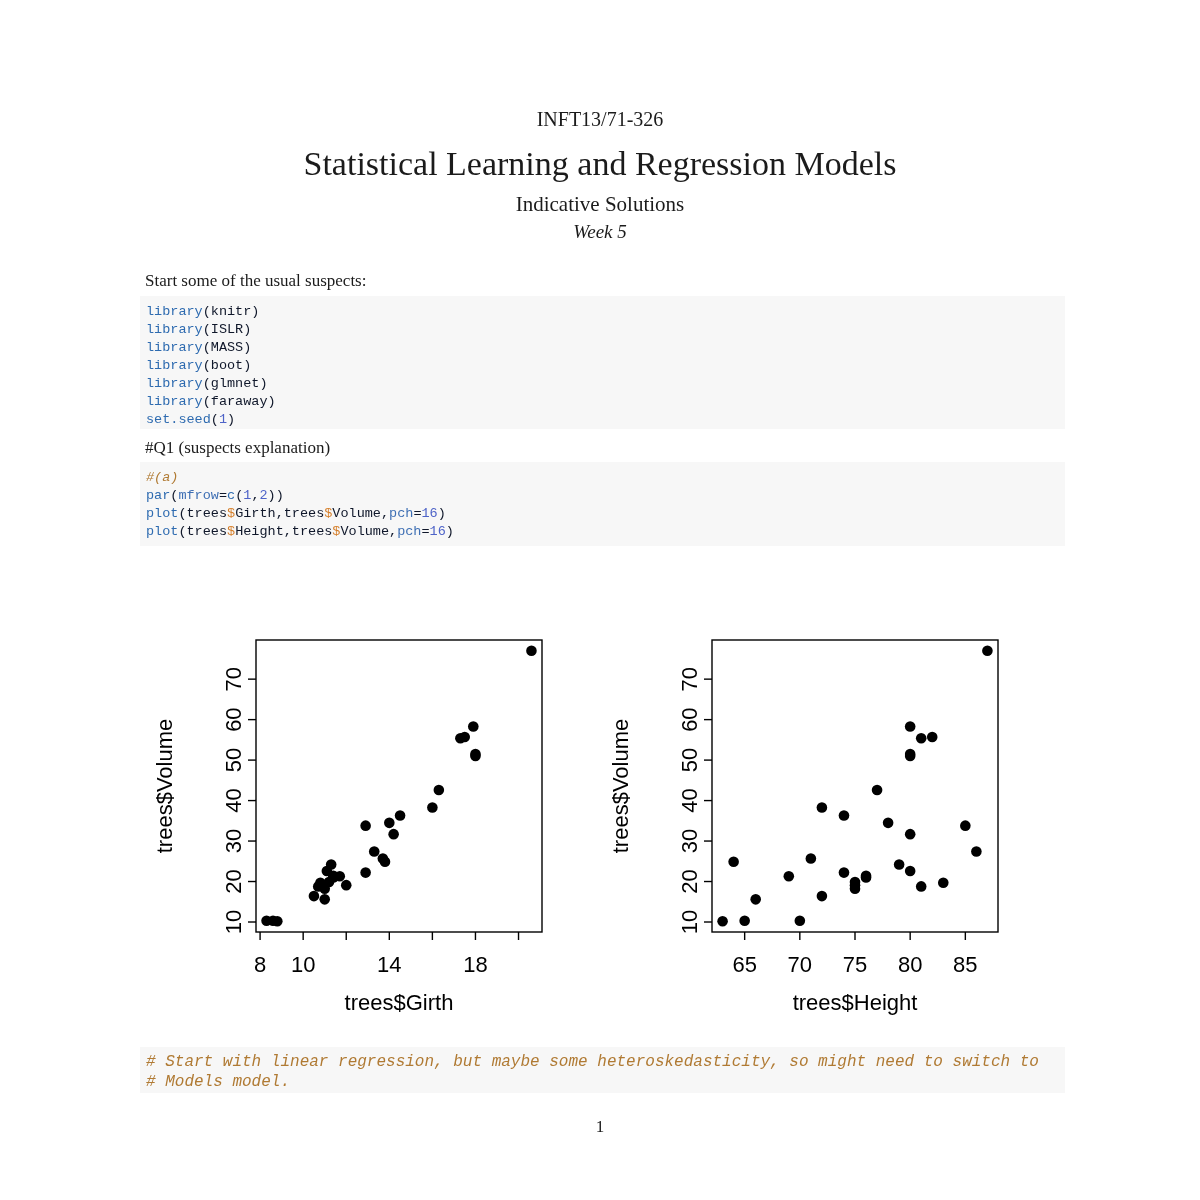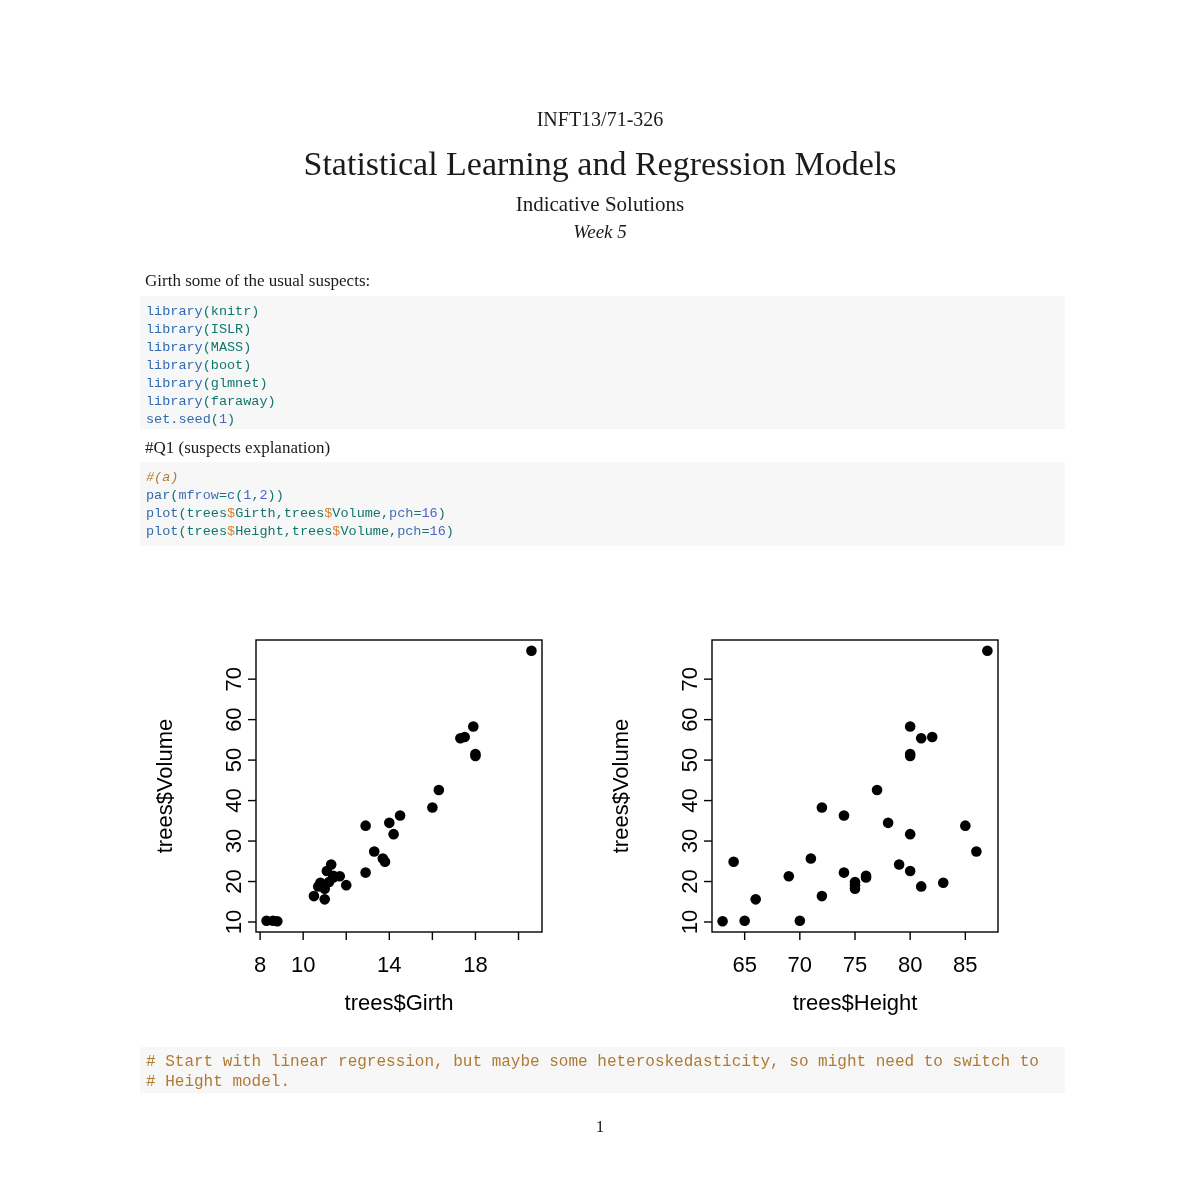--- a/index.html
+++ b/index.html
@@ -17,44 +17,44 @@
   .q1{top:438px;}
   .code-block{
     position:absolute;left:140px;width:925px;background:var(--code-bg,#F7F7F7);
     font-family:"Liberation Mono", monospace;font-size:13.5px;line-height:18px;
     box-sizing:border-box;padding:7px 0 0 6px;white-space:pre;
   }
   .cb1{top:296px;height:133px;}
   .cb2{top:462px;height:84px;}
   .comment-block{
     top:1047px;height:46px;font-size:16px;line-height:19.5px;padding-top:6px;
-    color:var(--code-com,#B07A33);
+    font-style:italic;color:var(--code-com,#B07A33);
   }
   .code-line{height:18px;}
-  .tok-std{color:#0f766e;}
+  .tok-std{color:#0f172a;}
   .tok-fn{color:var(--code-fn,#2E6BB0);}
   .tok-arg{color:var(--code-arg,#3E6FB4);}
   .tok-num{color:var(--code-num,#4E63C8);}
   .tok-opr{color:var(--code-opr,#D57F2B);}
   .tok-com{color:var(--code-com,#B07A33);font-style:italic;}
   .chart{position:absolute;top:598px;width:440px;height:445px;}
   #chart-left{left:140px;}
   #chart-right{left:596px;}
   .page-number{position:absolute;top:1117px;left:0;width:100%;text-align:center;font-size:17px;}
 </style>
 </head>
 <body>
 
 <div class="page">
   <div class="centered title1">INFT13/71-326</div>
   <div class="centered subtitle">Indicative Solutions</div>
   <div class="centered title2">Statistical Learning and Regression Models</div>
   <div class="centered week">Week 5</div>
 
-  <div class="body-text intro">Girth some of the usual suspects:</div>
+  <div class="body-text intro">Start some of the usual suspects:</div>
 
   <div class="code-block cb1" id="code1"><div class="code-line"><span class="tok-fn">library</span><span class="tok-std">(knitr)</span></div><div class="code-line"><span class="tok-fn">library</span><span class="tok-std">(ISLR)</span></div><div class="code-line"><span class="tok-fn">library</span><span class="tok-std">(MASS)</span></div><div class="code-line"><span class="tok-fn">library</span><span class="tok-std">(boot)</span></div><div class="code-line"><span class="tok-fn">library</span><span class="tok-std">(glmnet)</span></div><div class="code-line"><span class="tok-fn">library</span><span class="tok-std">(faraway)</span></div><div class="code-line"><span class="tok-fn">set.seed</span><span class="tok-std">(</span><span class="tok-num">1</span><span class="tok-std">)</span></div></div>
 
   <div class="body-text q1">#Q1 (suspects explanation)</div>
 
   <div class="code-block cb2" id="code2"><div class="code-line"><span class="tok-com">#(a)</span></div><div class="code-line"><span class="tok-fn">par</span><span class="tok-std">(</span><span class="tok-arg">mfrow</span><span class="tok-std">=</span><span class="tok-fn">c</span><span class="tok-std">(</span><span class="tok-num">1</span><span class="tok-std">,</span><span class="tok-num">2</span><span class="tok-std">))</span></div><div class="code-line"><span class="tok-fn">plot</span><span class="tok-std">(trees</span><span class="tok-opr">$</span><span class="tok-std">Girth,trees</span><span class="tok-opr">$</span><span class="tok-std">Volume,</span><span class="tok-arg">pch</span><span class="tok-std">=</span><span class="tok-num">16</span><span class="tok-std">)</span></div><div class="code-line"><span class="tok-fn">plot</span><span class="tok-std">(trees</span><span class="tok-opr">$</span><span class="tok-std">Height,trees</span><span class="tok-opr">$</span><span class="tok-std">Volume,</span><span class="tok-arg">pch</span><span class="tok-std">=</span><span class="tok-num">16</span><span class="tok-std">)</span></div></div>
 
   <svg class="chart" id="chart-left" viewBox="0 0 440 445">
       <rect x="116" y="42" width="286" height="292" fill="none" stroke="#000000" stroke-width="1.4"></rect>
       <line x1="120.09186746987953" y1="334" x2="120.09186746987953" y2="342" stroke="#000000" stroke-width="1.4"></line>
@@ -170,16 +170,16 @@
       <circle cx="225.89814814814818" cy="209.45273080121984" r="5.3" fill="#000000"></circle>
       <circle cx="281.0679012345679" cy="192.04768505683393" r="5.3" fill="#000000"></circle>
       <circle cx="325.20370370370375" cy="140.2373163293596" r="5.3" fill="#000000"></circle>
       <circle cx="336.2376543209877" cy="139.0230108123094" r="5.3" fill="#000000"></circle>
       <circle cx="314.1697530864198" cy="128.4990296645412" r="5.3" fill="#000000"></circle>
       <circle cx="314.1697530864198" cy="156.02328805101192" r="5.3" fill="#000000"></circle>
       <circle cx="314.1697530864198" cy="158.0471305794289" r="5.3" fill="#000000"></circle>
       <circle cx="391.4074074074075" cy="52.8073191017466" r="5.3" fill="#000000"></circle>
     </svg>
 
-  <div class="code-block comment-block" id="comment"><div># Start with linear regression, but maybe some heteroskedasticity, so might need to switch to</div><div># Height model.</div></div>
+  <div class="code-block comment-block" id="comment"><div># Start with linear regression, but maybe some heteroskedasticity, so might need to switch to</div><div># Models model.</div></div>
 
   <div class="page-number">1</div>
 </div>
 
 </body></html>

